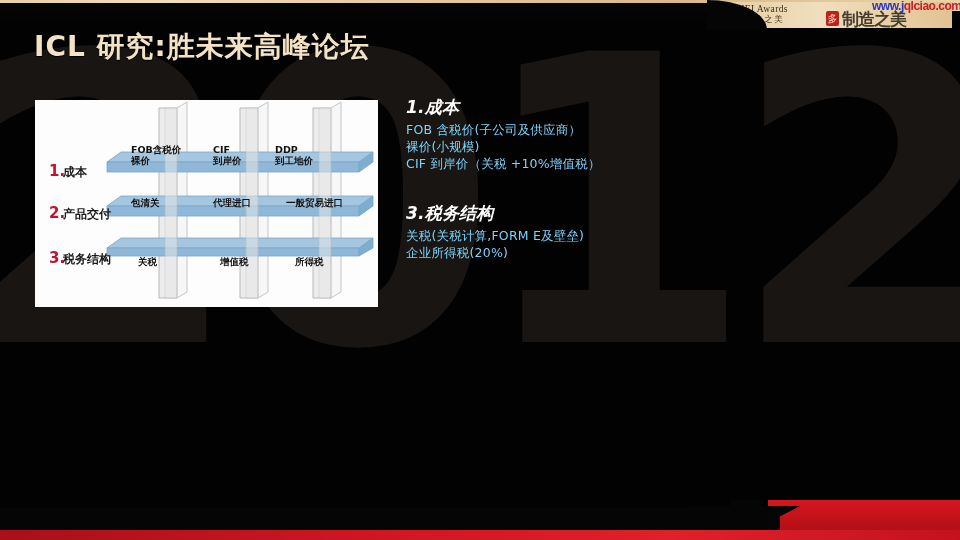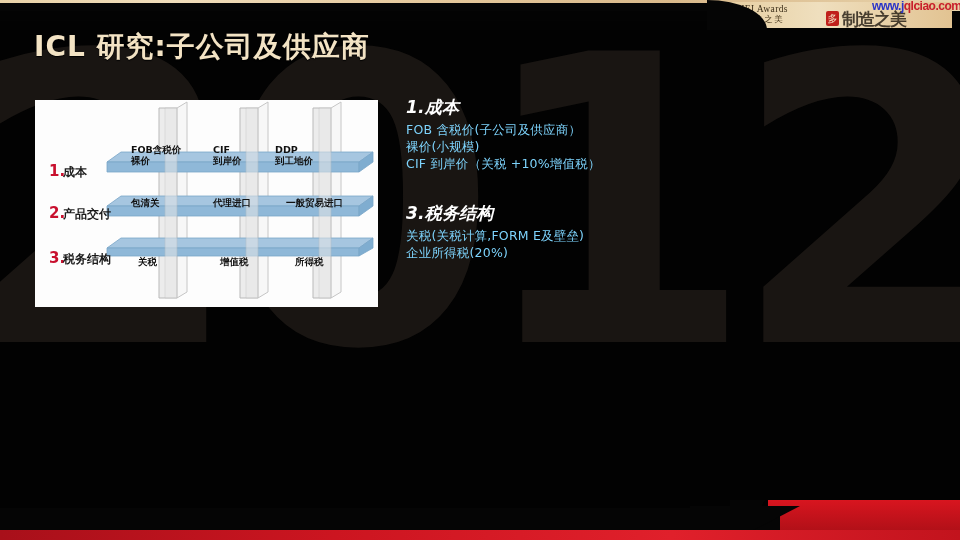--- a/index.html
+++ b/index.html
@@ -154,21 +154,21 @@
     <span class="logo-cn">制造之美</span>
     <span class="logo-mark">多</span>
     <span class="logo-big">制造之美</span>
   </div>
   <div class="logo-cut"></div>
 
   <div class="wm-url">
     <span class="b">www.j</span><span class="r">qlciao.com</span>
   </div>
 
-  <div class="title">ICL  研究:子公司及供应商</div>
+  <div class="title">ICL  研究:胜未来高峰论坛</div>
 
   <div class="diagram">
     <svg width="343" height="207" viewBox="0 0 343 207">
 
       <g>
         <polygon points="124,8 142,8 142,198 124,198" fill="#ececec" stroke="#b9b9b9" stroke-width="1"></polygon>
         <polygon points="142,8 152,2 152,192 142,198" fill="#f7f7f7" stroke="#c6c6c6" stroke-width="1"></polygon>
         <polygon points="205,8 223,8 223,198 205,198" fill="#ececec" stroke="#b9b9b9" stroke-width="1"></polygon>
         <polygon points="223,8 233,2 233,192 223,198" fill="#f7f7f7" stroke="#c6c6c6" stroke-width="1"></polygon>
         <polygon points="278,8 296,8 296,198 278,198" fill="#ececec" stroke="#b9b9b9" stroke-width="1"></polygon>

